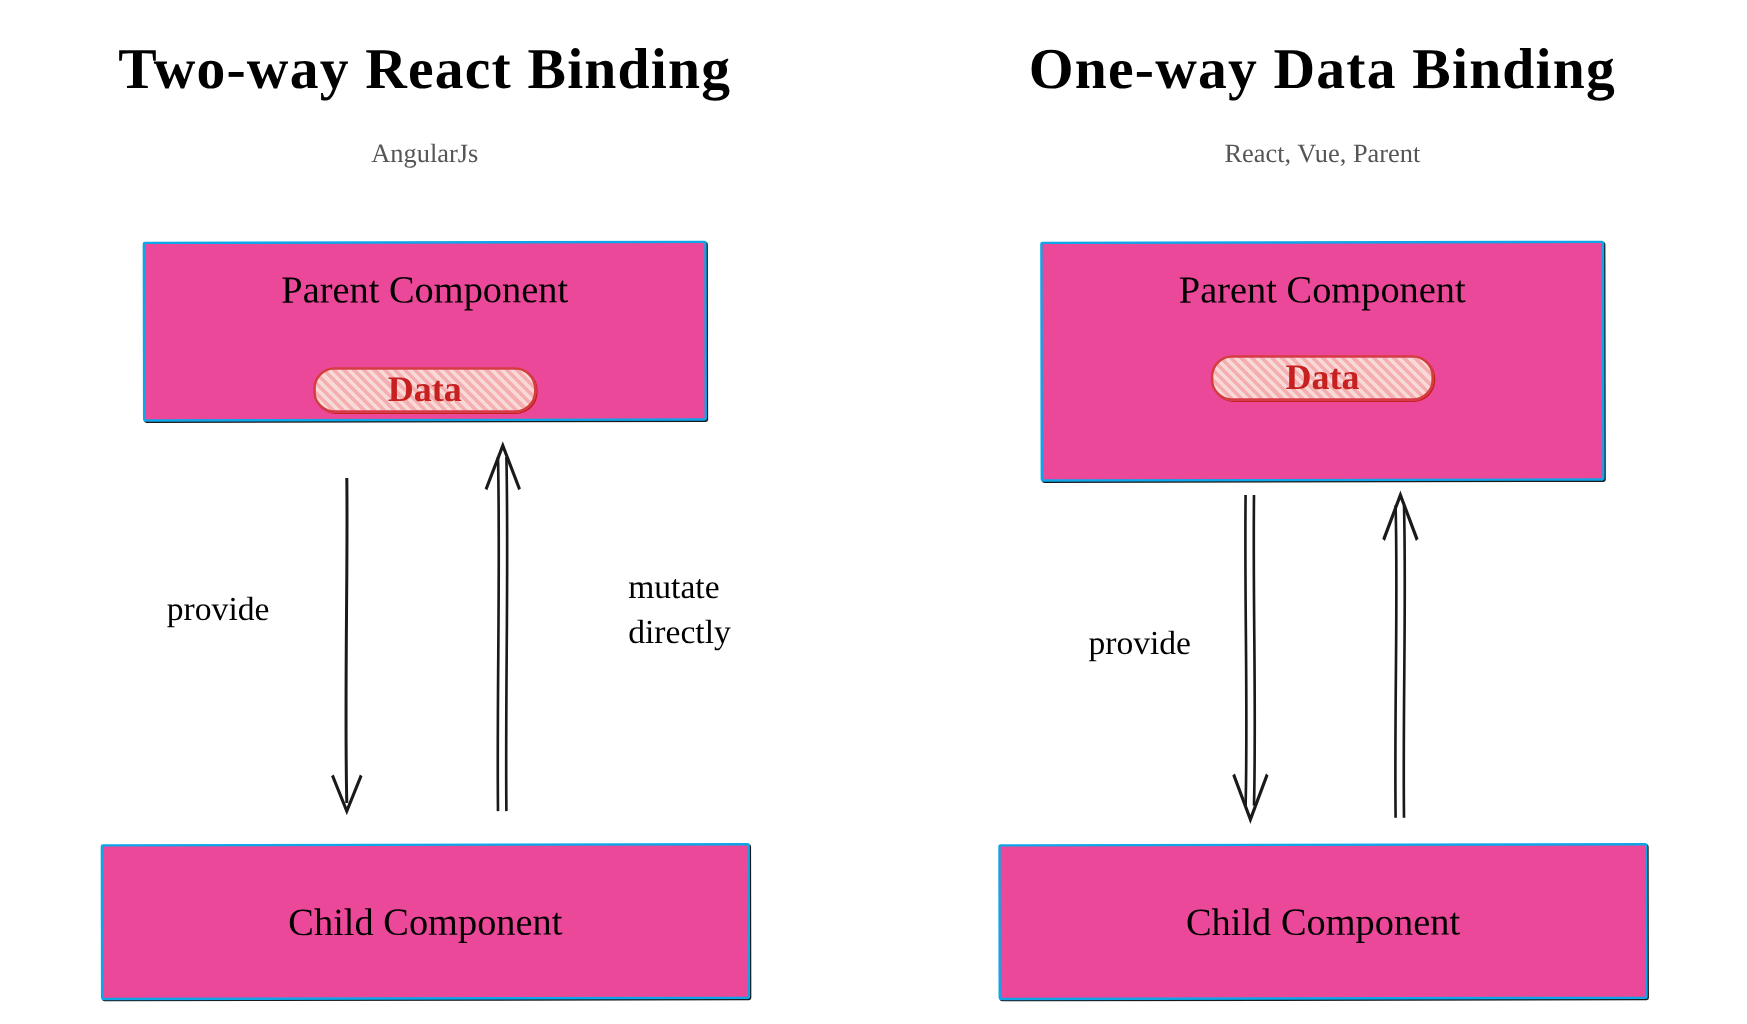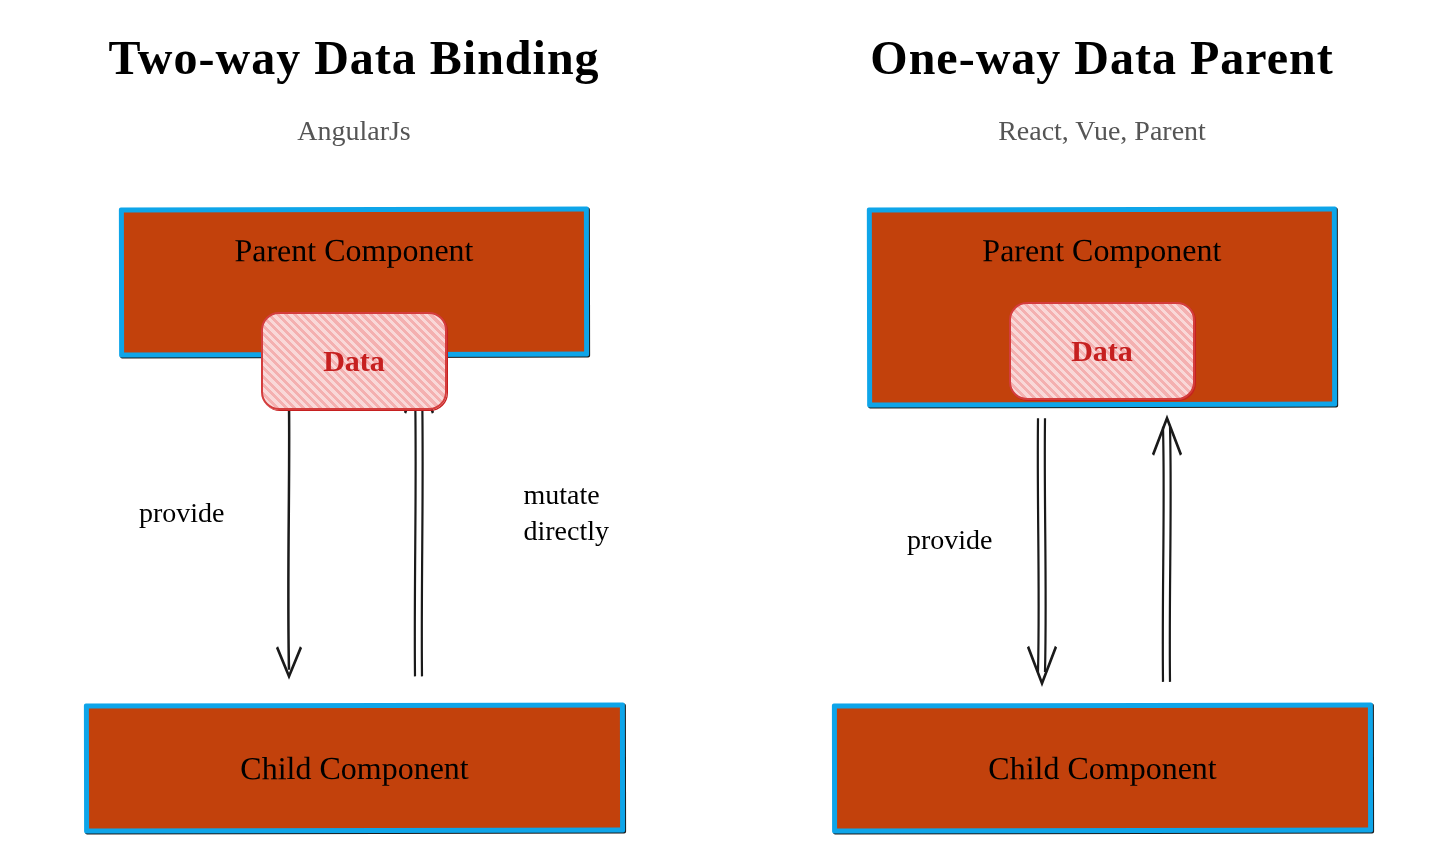--- a/index.html
+++ b/index.html
@@ -43,28 +43,28 @@
     .title {
       font-size: 48px;
       font-weight: bold;
       color: #000;
       margin-top: 10px;
       margin-bottom: 30px;
       letter-spacing: 1px;
     }
 
     .subtitle {
-      font-size: 28px;
+      font-size: 22px;
       color: #555;
       margin-bottom: 60px;
     }
 
     .box {
-      border: 5px solid #0ea5e9;
-      background: #c2410c;
+      border: 2px solid #0ea5e9;
+      background: #ec4899;
       border-radius: 2px;
       display: flex;
       flex-direction: column;
       align-items: center;
       justify-content: flex-start;
       position: relative;
       box-shadow: 1px 1px 0 #1a1a1a;
     }
 
     .parent-box {
@@ -98,21 +98,21 @@
         #f9d8d8 0,
         #f9d8d8 3px,
         #f4b0b0 3px,
         #f4b0b0 6px
       );
       border: 2px solid #d43d3d;
       border-radius: 18px;
       color: #c62020;
       font-size: 30px;
       font-weight: bold;
-      padding: 30px 60px;
+      padding: 0 60px;
       box-shadow: 1px 1px 0 #c62020;
       position: absolute;
       z-index: 2;
     }
 
     
     .data-badge-left {
       top: 105px;
     }
 
@@ -176,21 +176,21 @@
       transform: rotate(0.1deg);
     }
 
   </style>
 </head>
 <body>
 
 <div class="diagram-container">
 
   <div class="column column-left">
-    <div class="title">Two-way Data Binding</div>
+    <div class="title">Two-way React Binding</div>
     <div class="subtitle">AngularJs</div>
 
     <div style="position:relative; display:flex; flex-direction:column; align-items:center;">
       <div class="box parent-box">
         <div class="box-label">Parent Component</div>
       </div>
       <div class="data-badge data-badge-left">Data</div>
     </div>
 
     <div class="arrow-zone">
@@ -211,21 +211,21 @@
       <div class="arrow-label label-mutate" style="white-space:pre-line;">mutate
 directly</div>
     </div>
 
     <div class="box child-box">
       <div class="box-label">Child Component</div>
     </div>
   </div>
 
   <div class="column column-right">
-    <div class="title">One-way Data Parent</div>
+    <div class="title">One-way Data Binding</div>
     <div class="subtitle">React, Vue, Parent</div>
 
     <div style="position:relative; display:flex; flex-direction:column; align-items:center;">
       <div class="box parent-box-right">
         <div class="box-label">Parent Component</div>
       </div>
       <div class="data-badge data-badge-right">Data</div>
     </div>
 
     <div class="arrow-zone" style="min-height:210px;">

